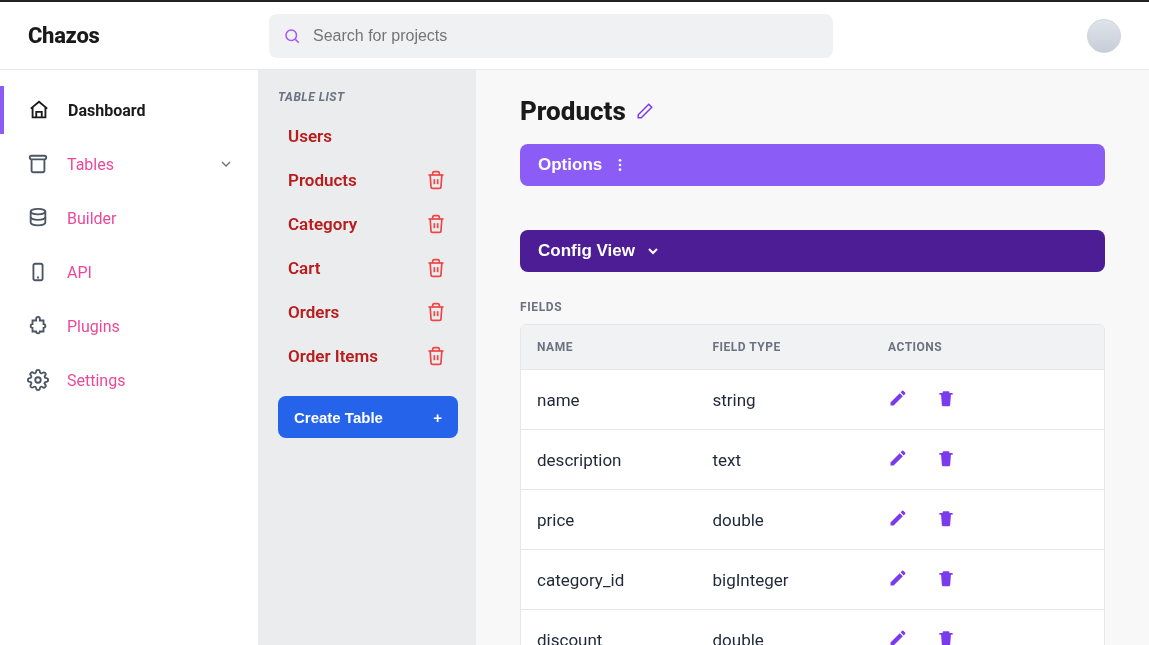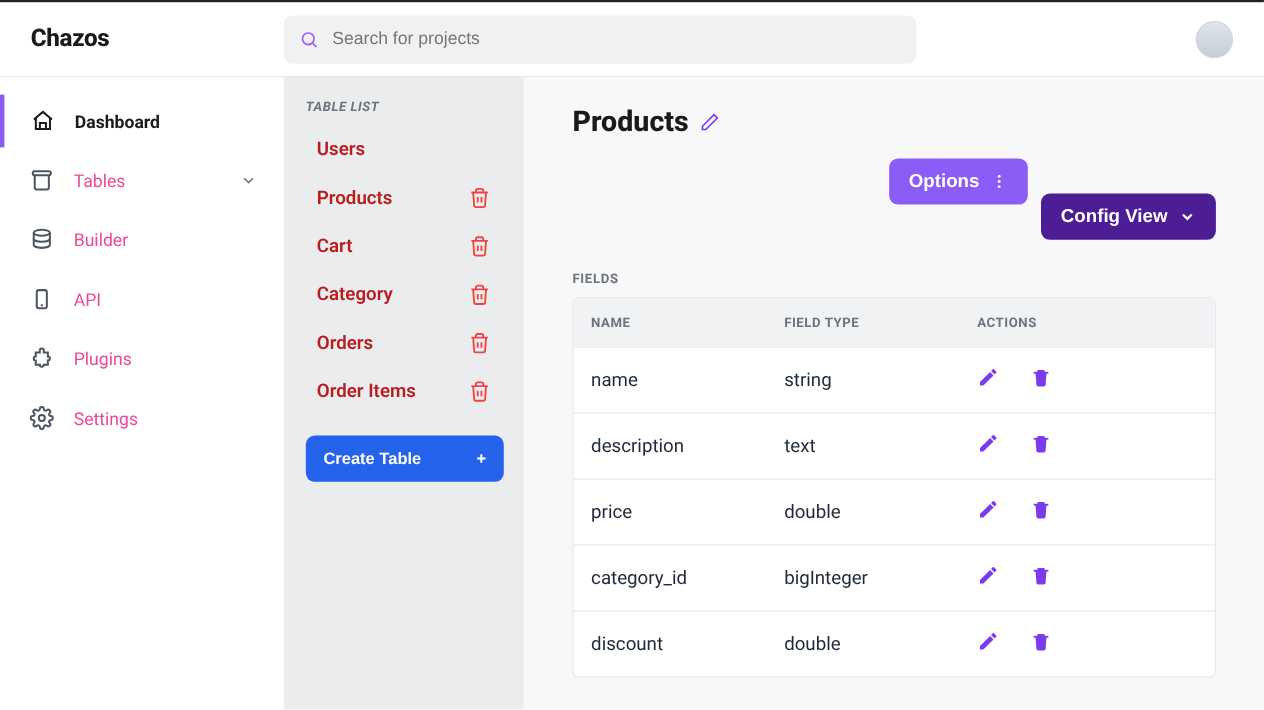--- a/index.html
+++ b/index.html
@@ -29,20 +29,21 @@
   flex: 0 0 575px;
 }
 .search {
   display: flex;
   align-items: center;
   background: #f0f1f3;
   border-radius: 8px;
   height: 44px;
   padding: 0 14px;
   gap: 12px;
+  margin-left: 11px;
 }
 .search svg { width: 18px; height: 18px; flex-shrink:0; }
 .search input {
   border: none;
   background: transparent;
   outline: none;
   font-size: 16px;
   width: 100%;
   color: #333;
 }
@@ -141,20 +142,21 @@
 .page-title {
   font-size: 26px;
   font-weight: 800;
 }
 .edit-title { width:18px; height:18px; color:#7c3aed; cursor:pointer;}
 .action-row {
   display:flex;
   justify-content:flex-end;
   gap:12px;
   margin-top:18px;
+  flex-direction:column;
 }
 .btn {
   border:none;
   border-radius:8px;
   height:42px;
   padding:0 18px;
   font-size:17px;
   font-weight:600;
   color:#fff;
   display:flex;
@@ -293,31 +295,31 @@
           <span>Products</span>
           <span class="trash"><svg viewBox="0 0 24 24" fill="none" stroke="currentColor" stroke-width="2" width="20" height="20">
               <polyline points="3 6 5 6 21 6"></polyline>
               <path d="M19 6l-1 14a2 2 0 01-2 2H8a2 2 0 01-2-2L5 6"></path>
               <path d="M10 11v6"></path>
               <path d="M14 11v6"></path>
               <path d="M8 6V4a2 2 0 012-2h4a2 2 0 012 2v2"></path>
             </svg></span>
         </div>
         <div class="table-item">
-          <span>Cart</span>
+          <span>Category</span>
           <span class="trash"><svg viewBox="0 0 24 24" fill="none" stroke="currentColor" stroke-width="2" width="20" height="20">
               <polyline points="3 6 5 6 21 6"></polyline>
               <path d="M19 6l-1 14a2 2 0 01-2 2H8a2 2 0 01-2-2L5 6"></path>
               <path d="M10 11v6"></path>
               <path d="M14 11v6"></path>
               <path d="M8 6V4a2 2 0 012-2h4a2 2 0 012 2v2"></path>
             </svg></span>
         </div>
         <div class="table-item">
-          <span>Category</span>
+          <span>Cart</span>
           <span class="trash"><svg viewBox="0 0 24 24" fill="none" stroke="currentColor" stroke-width="2" width="20" height="20">
               <polyline points="3 6 5 6 21 6"></polyline>
               <path d="M19 6l-1 14a2 2 0 01-2 2H8a2 2 0 01-2-2L5 6"></path>
               <path d="M10 11v6"></path>
               <path d="M14 11v6"></path>
               <path d="M8 6V4a2 2 0 012-2h4a2 2 0 012 2v2"></path>
             </svg></span>
         </div>
         <div class="table-item">
           <span>Orders</span>

